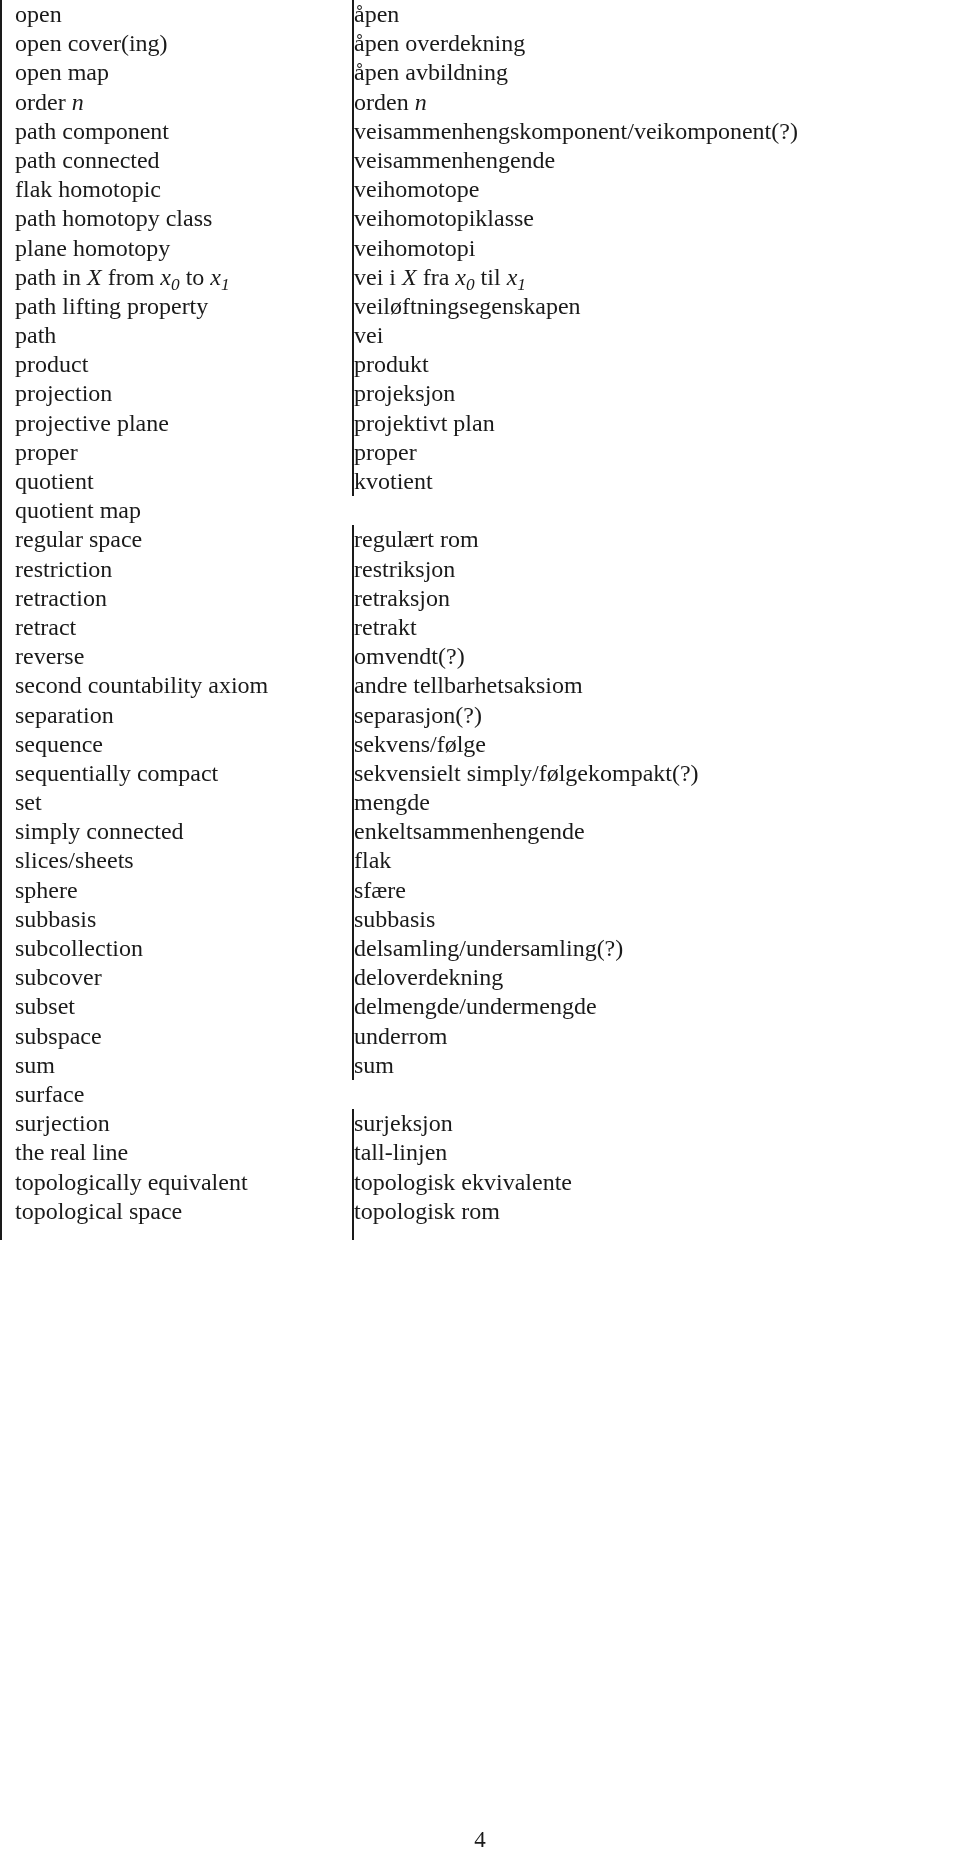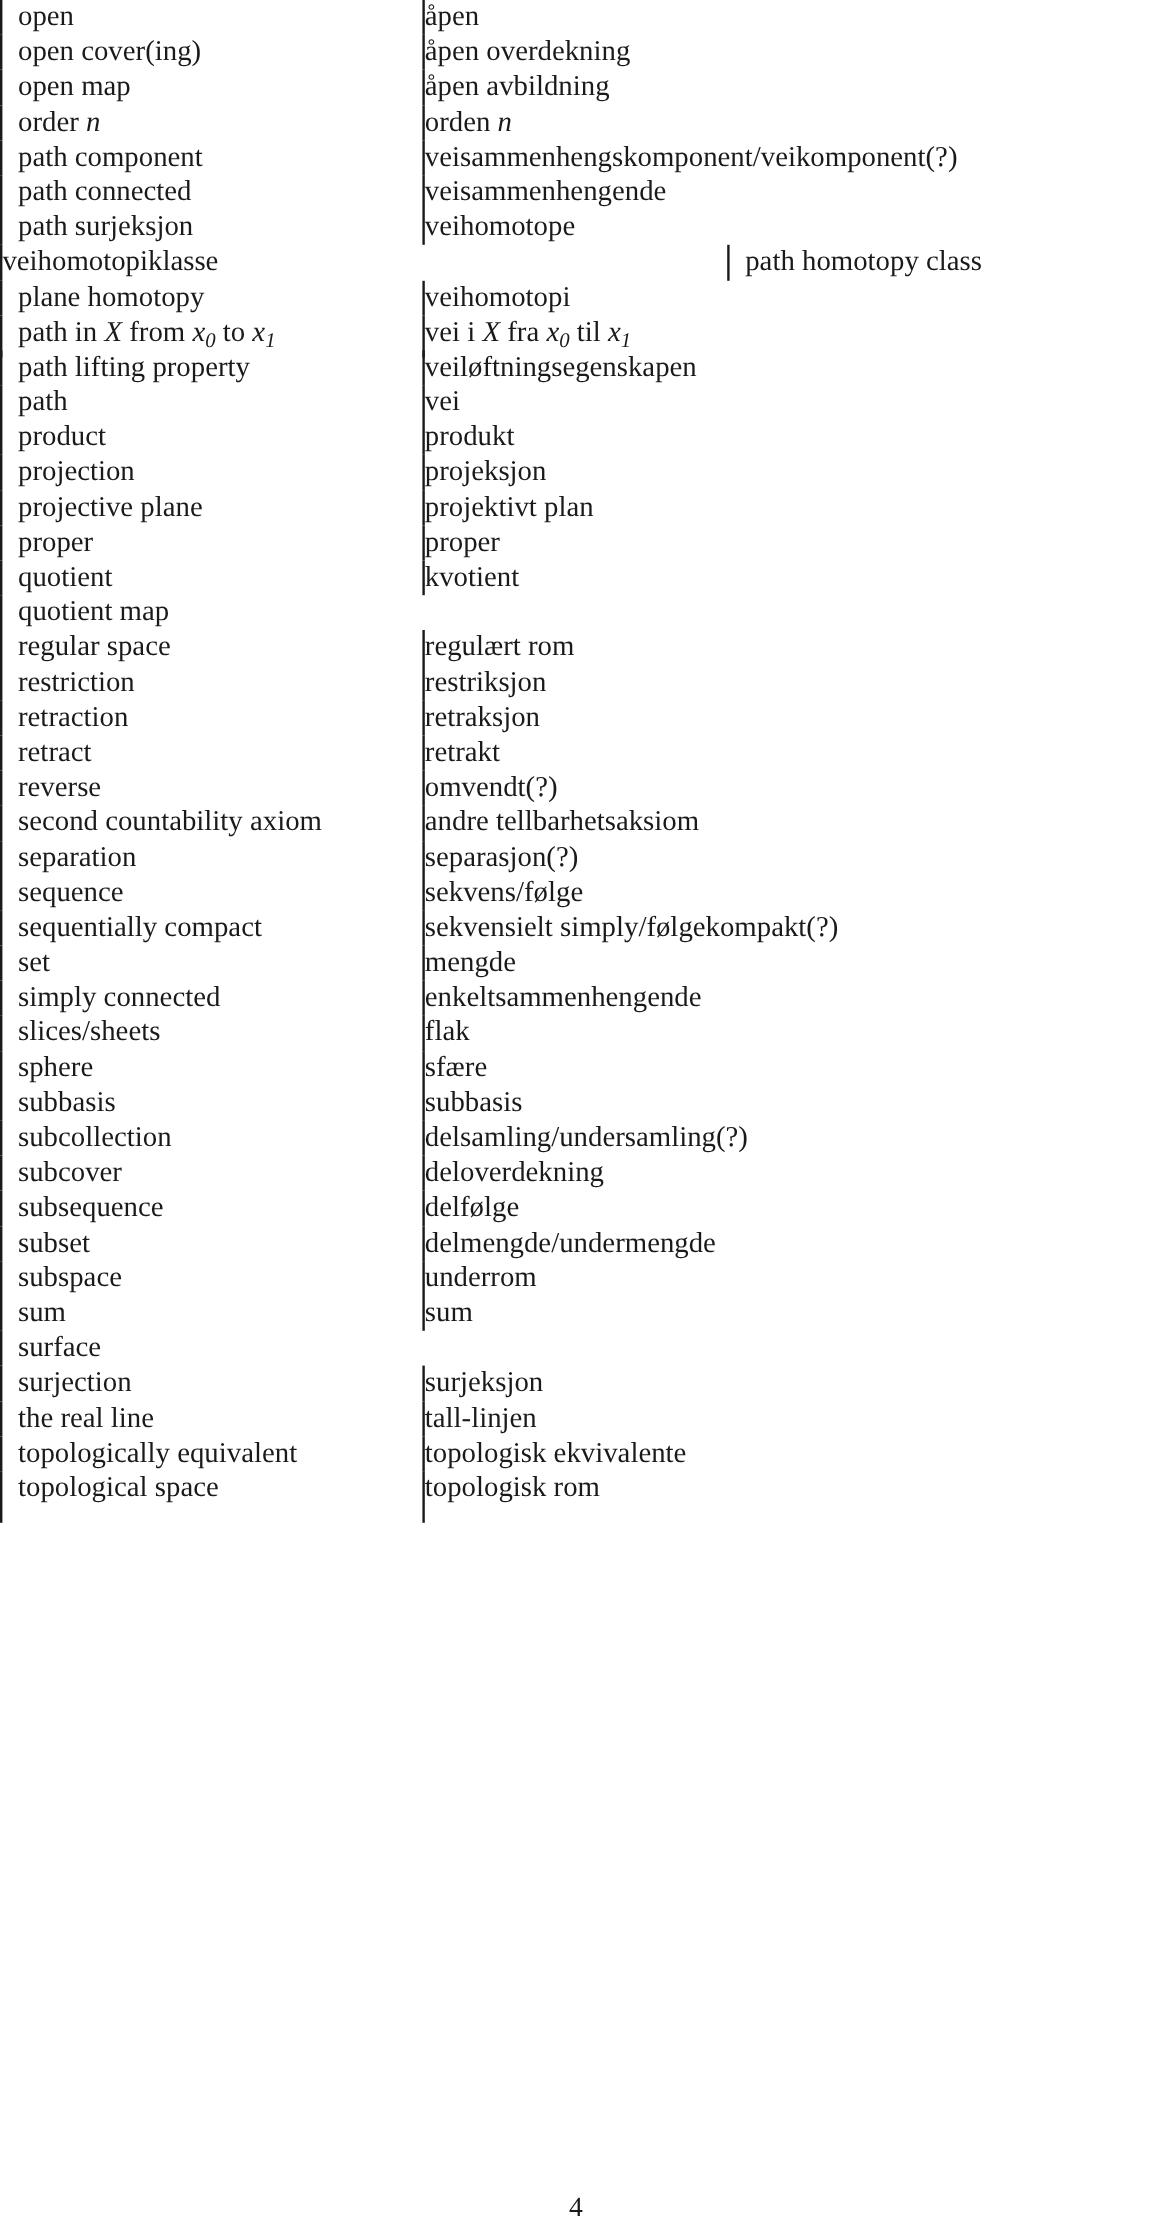--- a/index.html
+++ b/index.html
@@ -112,26 +112,26 @@
       </div>
       <div class="gl-row">
         <div class="gl-cell gl-en">path component</div>
         <div class="gl-cell gl-no">veisammenhengskomponent/veikomponent(?)</div>
       </div>
       <div class="gl-row">
         <div class="gl-cell gl-en">path connected</div>
         <div class="gl-cell gl-no">veisammenhengende</div>
       </div>
       <div class="gl-row">
-        <div class="gl-cell gl-en">path surjeksjon</div>
+        <div class="gl-cell gl-en">flak homotopic</div>
         <div class="gl-cell gl-no">veihomotope</div>
       </div>
       <div class="gl-row">
+        <div class="gl-cell gl-en">path homotopy class</div>
         <div class="gl-cell gl-no">veihomotopiklasse</div>
-        <div class="gl-cell gl-en">path homotopy class</div>
       </div>
       <div class="gl-row">
         <div class="gl-cell gl-en">plane homotopy</div>
         <div class="gl-cell gl-no">veihomotopi</div>
       </div>
       <div class="gl-row">
         <div class="gl-cell gl-en">path in <span class="mi">X</span> from <span class="mi">x</span><span class="sub">0</span> to <span class="mi">x</span><span class="sub">1</span></div>
         <div class="gl-cell gl-no">vei i <span class="mi">X</span> fra <span class="mi">x</span><span class="sub">0</span> til <span class="mi">x</span><span class="sub">1</span></div>
       </div>
       <div class="gl-row">
@@ -221,24 +221,20 @@
         <div class="gl-cell gl-en">subbasis</div>
         <div class="gl-cell gl-no">subbasis</div>
       </div>
       <div class="gl-row">
         <div class="gl-cell gl-en">subcollection</div>
         <div class="gl-cell gl-no">delsamling/undersamling(?)</div>
       </div>
       <div class="gl-row">
         <div class="gl-cell gl-en">subcover</div>
         <div class="gl-cell gl-no">deloverdekning</div>
-      </div>
-      <div class="gl-row">
-        <div class="gl-cell gl-en">subsequence</div>
-        <div class="gl-cell gl-no">delfølge</div>
       </div>
       <div class="gl-row">
         <div class="gl-cell gl-en">subset</div>
         <div class="gl-cell gl-no">delmengde/undermengde</div>
       </div>
       <div class="gl-row">
         <div class="gl-cell gl-en">subspace</div>
         <div class="gl-cell gl-no">underrom</div>
       </div>
       <div class="gl-row">

